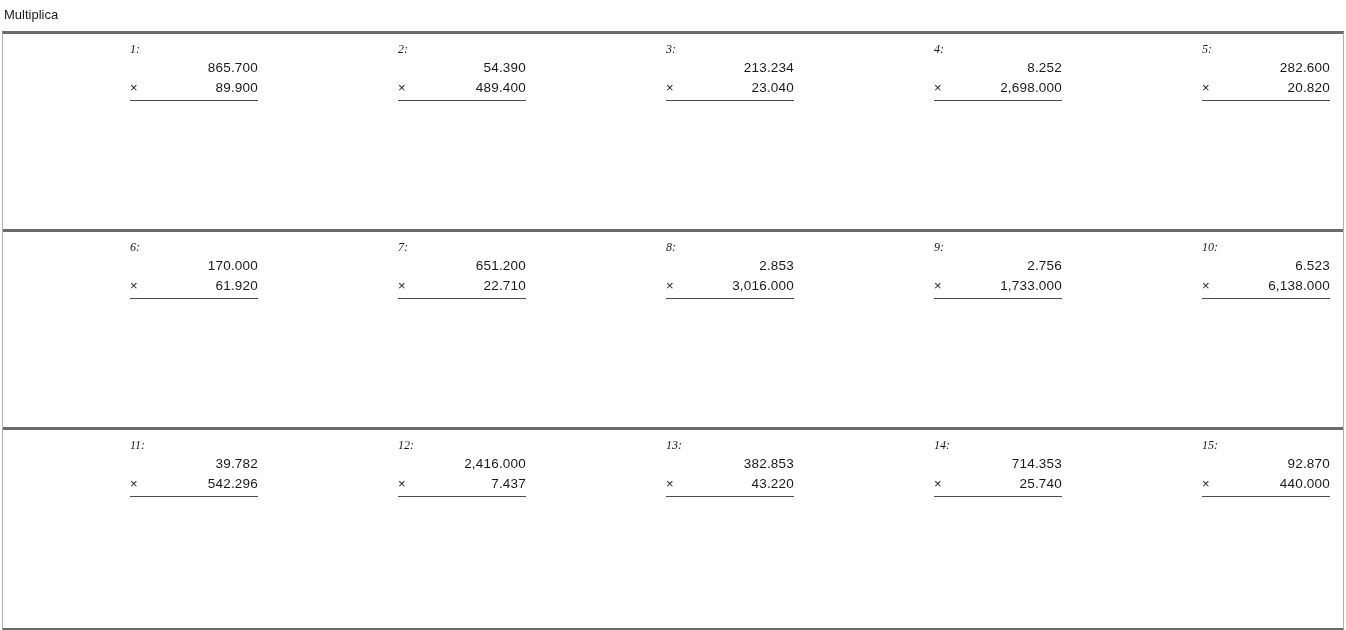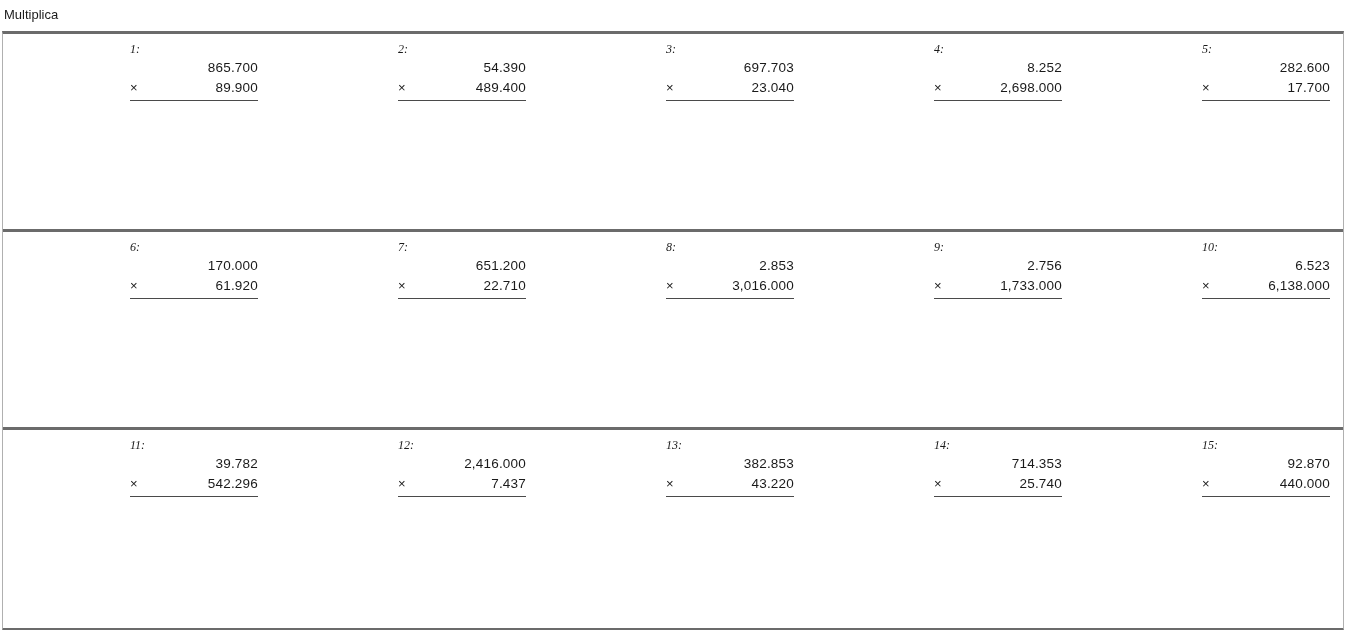--- a/index.html
+++ b/index.html
@@ -107,40 +107,40 @@
           <div class="prob-num">2:</div>
           <div class="operand">54.390</div>
           <div class="operand"><span class="op-sign">×</span><span>489.400</span></div>
           <div class="answer-line"></div>
           <div class="work-space"></div>
         </div>
       </div>
       <div class="prob-cell">
         <div class="prob-inner">
           <div class="prob-num">3:</div>
-          <div class="operand">697.703</div>
+          <div class="operand">213.234</div>
           <div class="operand"><span class="op-sign">×</span><span>23.040</span></div>
           <div class="answer-line"></div>
           <div class="work-space"></div>
         </div>
       </div>
       <div class="prob-cell">
         <div class="prob-inner">
           <div class="prob-num">4:</div>
           <div class="operand">8.252</div>
           <div class="operand"><span class="op-sign">×</span><span>2,698.000</span></div>
           <div class="answer-line"></div>
           <div class="work-space"></div>
         </div>
       </div>
       <div class="prob-cell">
         <div class="prob-inner">
           <div class="prob-num">5:</div>
           <div class="operand">282.600</div>
-          <div class="operand"><span class="op-sign">×</span><span>17.700</span></div>
+          <div class="operand"><span class="op-sign">×</span><span>20.820</span></div>
           <div class="answer-line"></div>
           <div class="work-space"></div>
         </div>
       </div>
     </div>
 
     <div class="prob-row">
       <div class="prob-cell">
         <div class="prob-inner">
           <div class="prob-num">6:</div>

